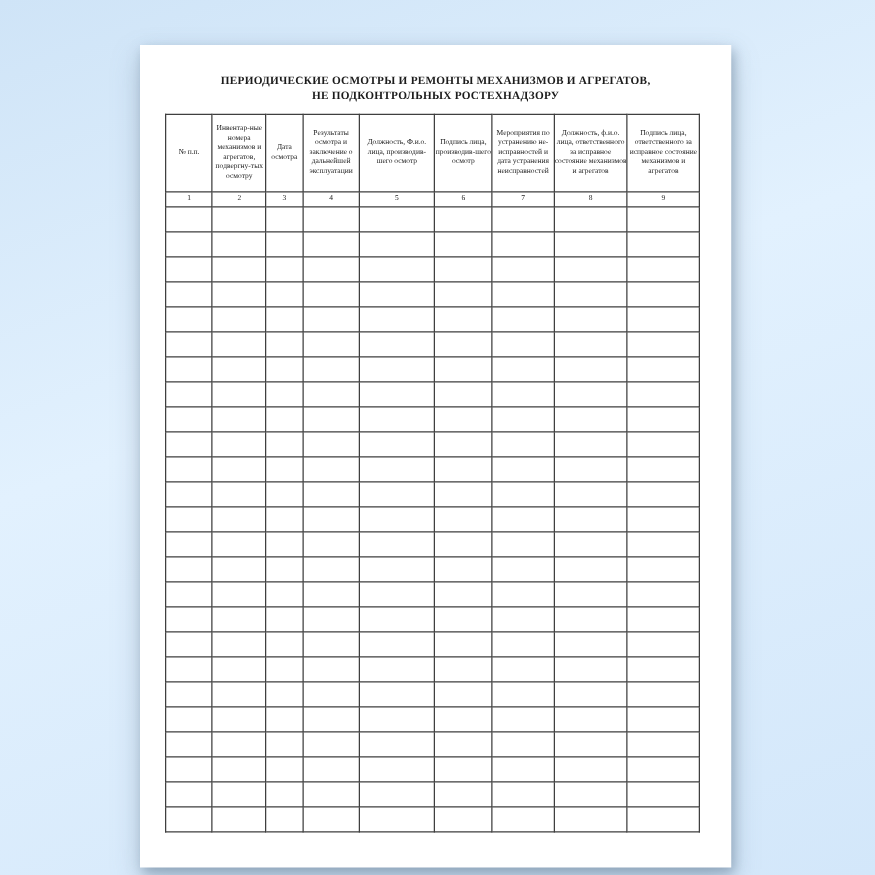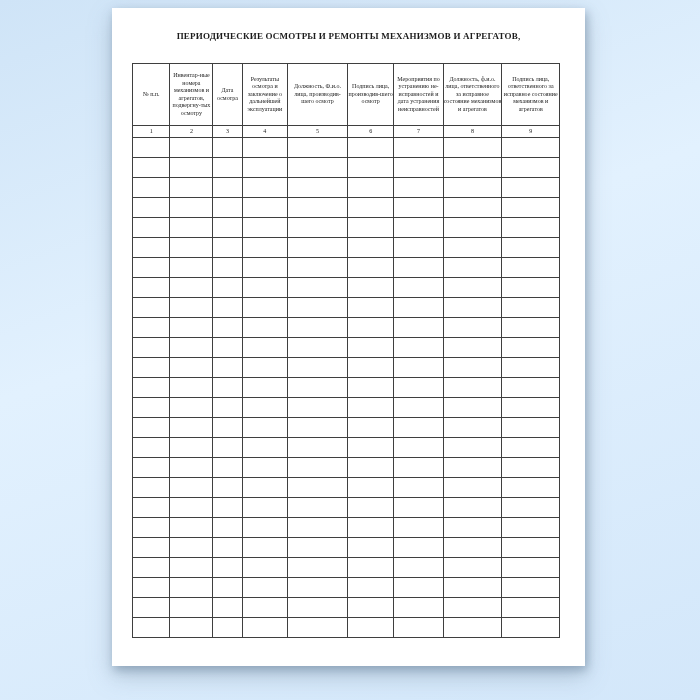--- a/index.html
+++ b/index.html
@@ -12,21 +12,21 @@
   }
   .bg {
     position: relative;
     width: 700px;
     height: 700px;
     background: linear-gradient(160deg, #cfe4f7 0%, #e2f1fe 42%, #d3e7fa 100%);
   }
   .page {
     position: absolute;
     left: 112px;
-    top: 8px;
+    top: 36px;
     width: 473px;
     height: 658px;
     background: #ffffff;
     box-shadow: 2px 4px 9px rgba(108, 131, 155, 0.55), 0 10px 22px rgba(108, 131, 155, 0.35);
   }
   .doc-title {
     margin-top: 22px;
     text-align: center;
     font-size: 9px;
     line-height: 12px;
@@ -76,20 +76,21 @@
     height: 19px;
   }
 </style>
 </head>
 <body>
 
 <div class="bg">
   <div class="page">
     <div class="doc-title">
       <span>ПЕРИОДИЧЕСКИЕ ОСМОТРЫ И РЕМОНТЫ МЕХАНИЗМОВ И АГРЕГАТОВ,</span><br>
+      <span>НЕ ПОДКОНТРОЛЬНЫХ РОСТЕХНАДЗОРУ</span>
     </div>
     <table class="log">
       <colgroup>
         <col class="c1">
           <col class="c2">
           <col class="c3">
           <col class="c4">
           <col class="c5">
         <col class="c6">
           <col class="c7">

